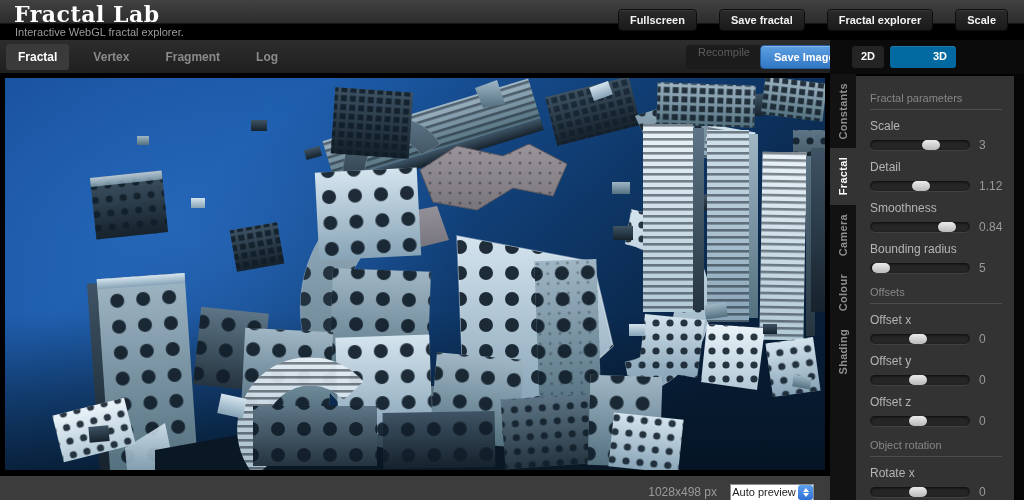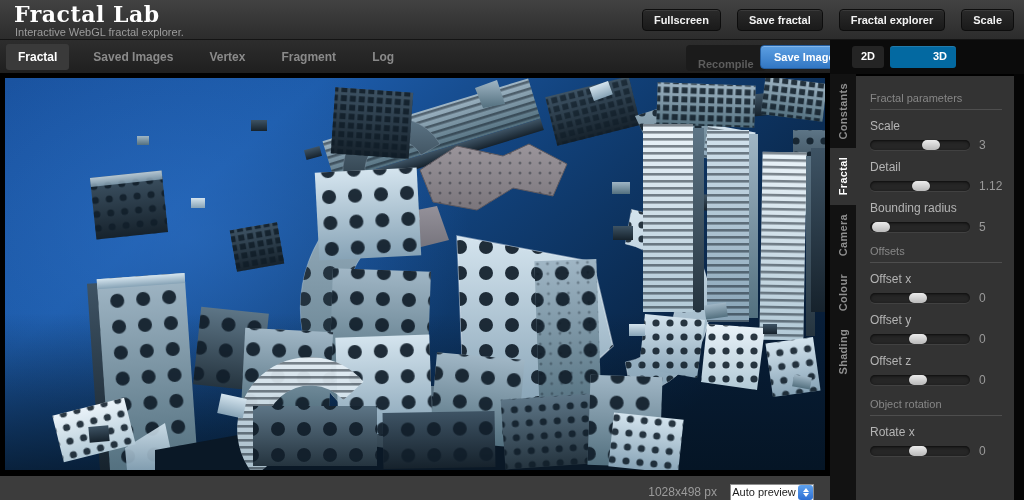--- a/index.html
+++ b/index.html
@@ -1,41 +1,41 @@
 <!DOCTYPE html>
 <html><head>
 <meta charset="utf-8">
 <style>
   * { margin:0; padding:0; box-sizing:border-box; }
   html,body { width:1024px; height:500px; overflow:hidden; background:#000;
               font-family:"Liberation Sans", sans-serif; }
   #app { position:relative; width:1024px; height:500px; background:#000; }
 
   
-  .header { position:absolute; left:0; top:0; width:1024px; height:40px;
+  .header { position:absolute; left:0; top:0; width:1024px; height:24px;
             background:linear-gradient(#424242,#2c2c2c); border-bottom:1px solid #141414;text-align:right; }
   .logo-title { position:absolute; left:14px; top:1px; color:#fff;
                 font-family:"DejaVu Serif", serif; font-weight:bold; font-size:22px; letter-spacing:.5px; }
   .logo-sub { position:absolute; left:15px; top:26px; color:#9c9c9c; font-size:11px; }
-  .header-buttons { position:absolute; right:10px; top:9px; display:flex; gap:16px;padding-left:20px; }
+  .header-buttons { position:absolute; right:16px; top:9px; display:flex; gap:22px;padding-left:20px; }
   .hbtn { background:linear-gradient(#2a2a2a,#1a1a1a); border:1px solid #0d0d0d;
           border-radius:4px; color:#f2f2f2; font-size:11px; font-weight:bold;
           padding:4px 11px; height:22px; line-height:13px; cursor:pointer;
           box-shadow:0 1px 0 rgba(255,255,255,.08) inset; }
 
   
   .tabbar { position:absolute; left:0; top:40px; width:1024px; height:34px;
             background:linear-gradient(#2d2d2d,#1f1f1f); border-bottom:1px solid #000; }
   .tabs { position:absolute; left:6px; top:0; height:34px; display:flex; align-items:center; }
   .tab { color:#8a8a8a; font-size:12px; font-weight:bold; padding:6px 12px; margin-right:12px;
          border-radius:3px; cursor:pointer; white-space:nowrap; }
   .tab.active { background:#3a3a3a; color:#fff; }
-  .recompile-btn { position:absolute; left:686px; top:5px; height:24px; padding:13px 12px;
+  .recompile-btn { position:absolute; left:686px; top:5px; height:24px; padding:1px 12px;
                    background:#1b1b1b; border-radius:4px; color:#5d5d5d; font-size:11px;
-                   font-weight:bold; }
+                   font-weight:normal; }
   .saveimg-btn { position:absolute; left:760px; top:5px; height:24px; padding:5px 13px;
                  background:linear-gradient(#5c9fe2,#3277c4); border:1px solid #245d9e;
                  border-radius:4px; color:#fff; font-size:11px; font-weight:bold; cursor:pointer;
                  box-shadow:0 1px 0 rgba(255,255,255,.25) inset; }
   .tabbar-right { position:absolute; left:830px; top:0; width:194px; height:34px; background:#0b0b0b; }
   .mode-btn { position:absolute; top:6px; height:22px; padding:4px 9px; border-radius:3px;
               background:#242424; color:#fff; font-size:11px; font-weight:bold; cursor:pointer; }
   .mode-2d { left:22px; }
   .mode-3d { left:60px; background:#0369a1; box-shadow:0 1px 0 rgba(255,255,255,.12) inset;padding-left:43px; }
   .mode-reset { left:102px;margin-top:36px; }
@@ -98,21 +98,20 @@
         <div class="hbtn">Fullscreen</div>
         <div class="hbtn">Save fractal</div>
         <div class="hbtn">Fractal explorer</div>
         <div class="hbtn">Scale</div>
       </div>
   </div>
 
   <div class="tabbar">
     <div class="tabs">
         <div class="tab active">Fractal</div>
-        <div class="tab">Saved Images</div>
         <div class="tab">Vertex</div>
         <div class="tab">Fragment</div>
         <div class="tab">Log</div>
       </div>
     <div class="recompile-btn">Recompile</div>
     <div class="saveimg-btn">Save Image</div>
     <div class="tabbar-right">
       <div class="mode-btn mode-2d">2D</div>
       <div class="mode-btn mode-3d">3D</div>
       <div class="mode-btn mode-reset">Reset</div>
@@ -385,20 +384,29 @@
       <div class="slider-row">
         <div class="slider-label">Detail</div>
         <div class="slider-line">
           <div class="slider-track">
             <div class="slider-thumb" style="left: calc(51% - 9px);"></div>
           </div>
           <div class="slider-value">1.12</div>
         </div>
       </div>
       <div class="slider-row">
+        <div class="slider-label">Smoothness</div>
+        <div class="slider-line">
+          <div class="slider-track">
+            <div class="slider-thumb" style="left: calc(77% - 9px);"></div>
+          </div>
+          <div class="slider-value">0.84</div>
+        </div>
+      </div>
+      <div class="slider-row">
         <div class="slider-label">Bounding radius</div>
         <div class="slider-line">
           <div class="slider-track">
             <div class="slider-thumb" style="left: calc(11% - 9px);"></div>
           </div>
           <div class="slider-value">5</div>
         </div>
       </div>
       <div class="section-title">Offsets</div>
       <div class="slider-row">

